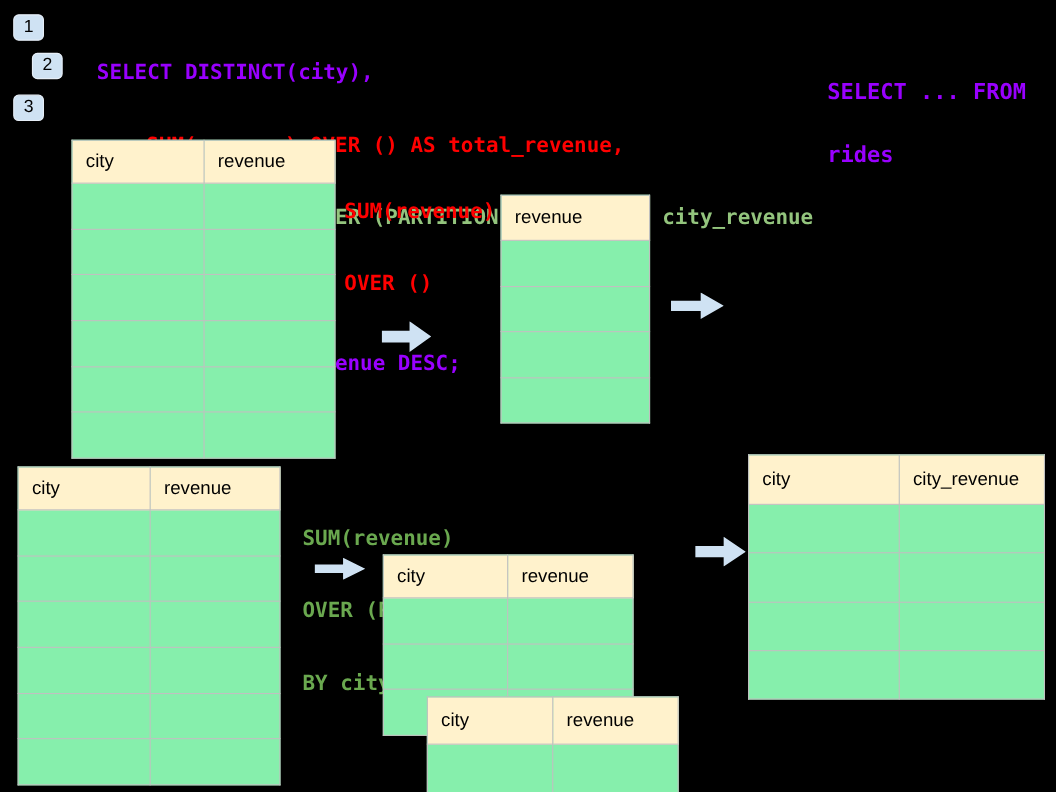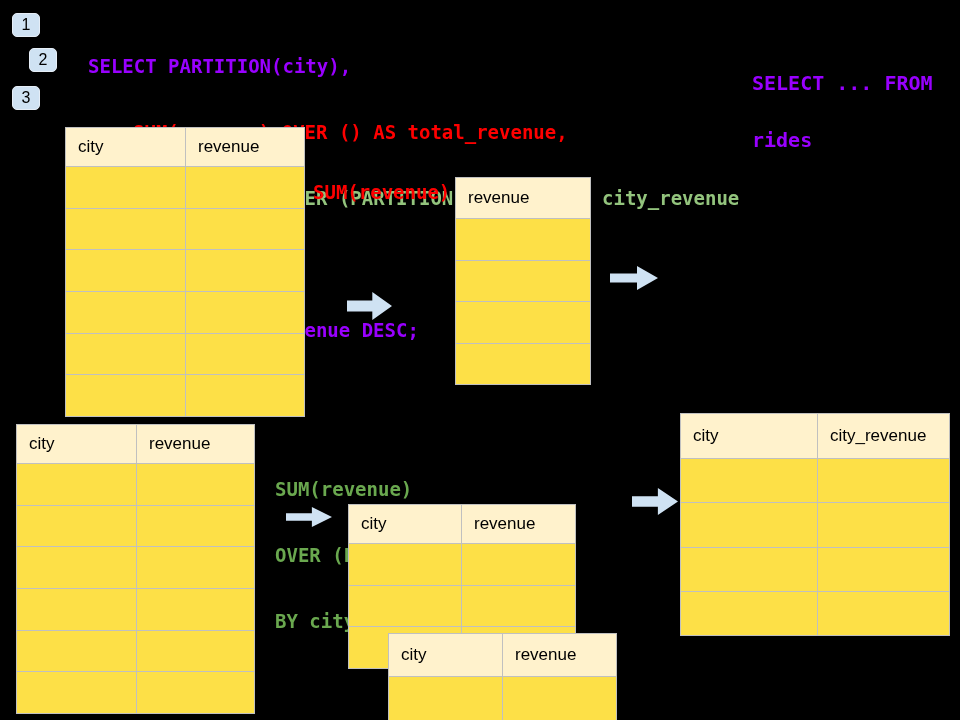--- a/index.html
+++ b/index.html
@@ -25,21 +25,21 @@
   .c-purple{color:#9900ff;}
   .c-red{color:#ff0000;}
   .c-green-light{color:#93c47d;}
   .c-green{color:#6aa84f;}
   .side-note{position:absolute;left:752px;top:36px;font-size:20px;line-height:19px;white-space:pre;}
   .ann-total{position:absolute;left:313px;top:137px;font-size:19px;line-height:22px;white-space:pre;}
   .ann-city{position:absolute;left:275px;top:434px;font-size:19px;line-height:22px;white-space:pre;}
   
   table.tbl{
     position:absolute;border-collapse:collapse;table-layout:fixed;
-    background:#fde047;
+    background:#86efac;
     padding-left:36px;
   }
   table.tbl th,table.tbl td{border:1px solid #c0c0c0;}
   table.tbl th{
     background:#fff2cc;color:#000;font-weight:400;font-size:17px;
     text-align:left;padding:0 0 0 12px;vertical-align:middle;
     font-family:"Liberation Sans",sans-serif;
   }
   .t1{left:65px;top:127px;width:240px;height:290px;}  .t1 th{height:38px;}
   .t2{left:455px;top:177px;width:136px;height:208px;} .t2 th{height:40px;}
@@ -58,34 +58,35 @@
 </head>
 <body>
 
 <div class="stage">
 
   <div class="badge badge-1">1</div>
   <div class="badge badge-2">2</div>
   <div class="badge badge-3">3</div>
 
   <div class="sql-block mono">
-    <div class="c-purple">SELECT PARTITION(city),</div>
+    <div class="c-purple">SELECT DISTINCT(city),</div>
     <div class="c-red indent4">SUM(revenue) OVER () AS total_revenue,</div>
     <div class="c-green-light indent4">SUM(revenue) OVER (PARTITION BY city) as city_revenue</div>
     <div class="c-purple indent2">FROM rides</div>
     <div class="c-purple indent2">ORDER by city_revenue DESC;</div>
   </div>
 
   <div class="side-note mono c-purple">
     <div>SELECT ... FROM</div>
     <div>rides</div>
   </div>
 
   <div class="ann-total mono c-red">
     <div>SUM(revenue)</div>
+    <div>OVER ()</div>
   </div>
 
   <div class="ann-city mono c-green">
     <div>SUM(revenue)</div>
     <div>OVER (PARTITION</div>
     <div>BY city)</div>
   </div>
 
   <table class="tbl t1">
     <colgroup>

